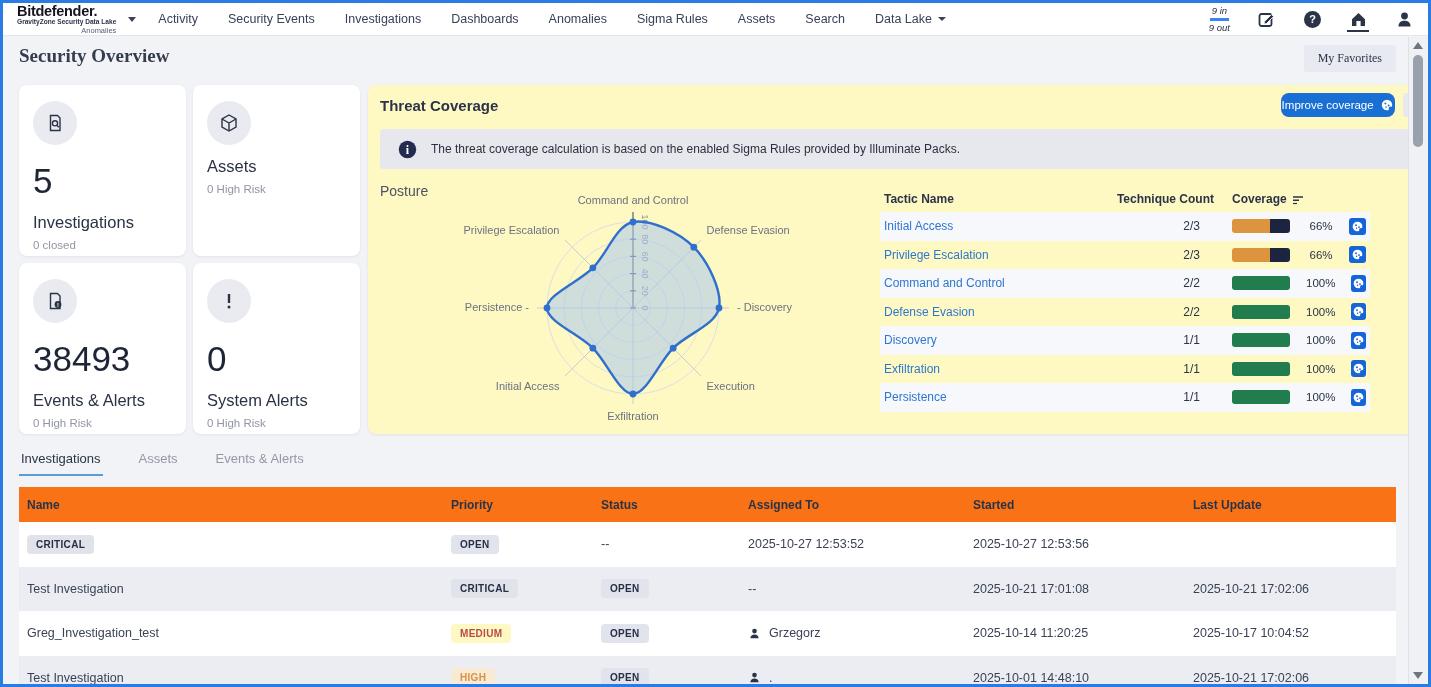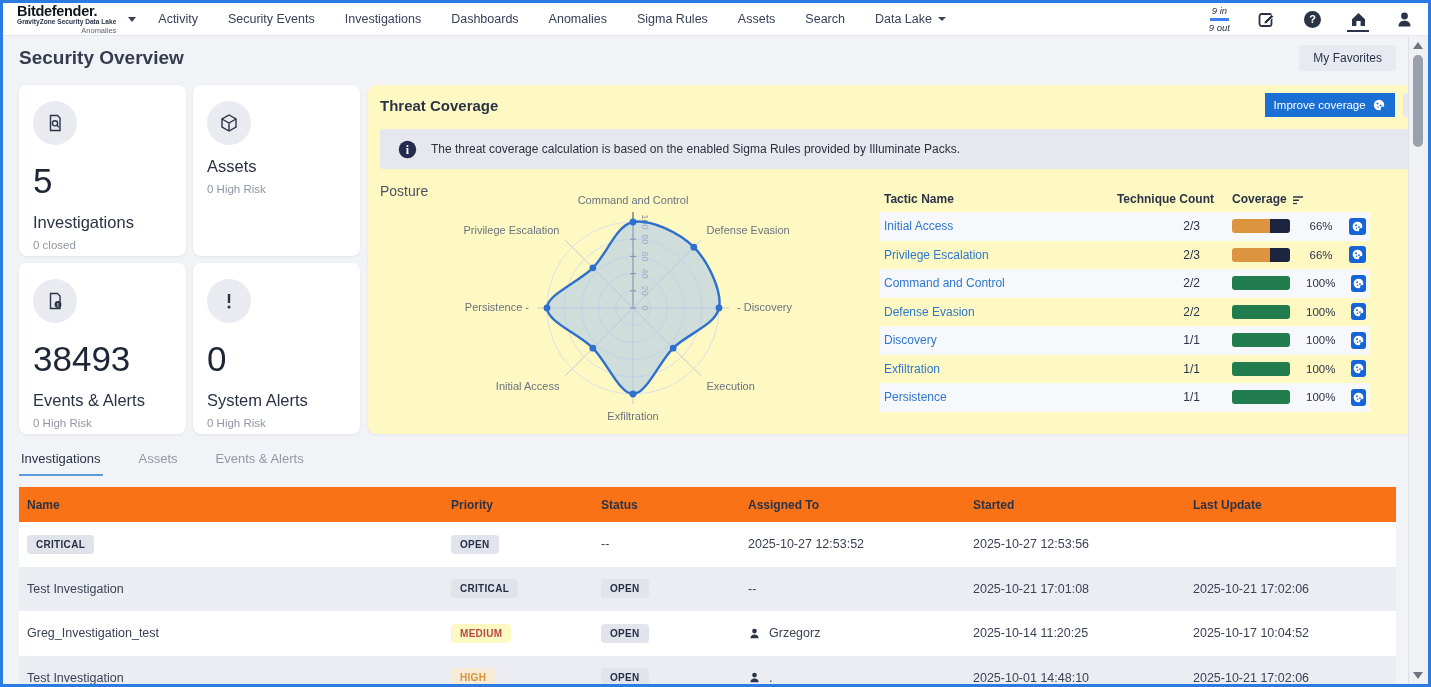--- a/index.html
+++ b/index.html
@@ -20,38 +20,38 @@
   .nav-dd .caret { margin:0; border-top-width:4px; }
   .nav-right { margin-left:auto; display:flex; align-items:center; gap:26px; }
   .throughput { display:flex; flex-direction:column; align-items:center; font-size:9.5px; color:#2b3347; line-height:1.25; cursor:pointer; }
   .throughput .t-in { border-bottom:3px solid #3b82f6; padding:0 2px 1px; font-style:italic; }
   .throughput .t-out { padding-top:1px; font-style:italic; }
   .nav-icon { width:20px; height:22px; display:flex; align-items:center; justify-content:center; cursor:pointer; position:relative; }
   .nav-icon.active::after { content:""; position:absolute; bottom:-2px; left:-1px; right:-1px; height:2px; background:#2b3347; }
 
   
   .content { position:absolute; left:0; top:34px; right:20px; bottom:0; }
-  .page-header { position:absolute; left:16px; top:8px; right:12px; display:flex; align-items:center; justify-content:space-between; }
+  .page-header { position:absolute; left:16px; top:8px; right:12px; display:flex; justify-content:space-between;font-family:Liberation Serif, serif; }
   .page-title { font-size:19px; font-weight:600; color:#353c4d; }
   .fav-btn { background:#e7eaf1; border:none; border-radius:3px; color:#2b3347; font-size:12px; padding:6px 14px; cursor:pointer; font-family:inherit; }
 
   
   .cards { position:absolute; left:16px; top:48px; width:341px; display:grid; grid-template-columns:1fr 1fr; grid-template-rows:171px 171px; gap:7px; }
   .card { background:#fff; border-radius:8px; box-shadow:0 1px 3px rgba(25,35,65,.07); padding:16px 14px; cursor:pointer; }
   .card-icon { width:44px; height:44px; border-radius:50%; background:#e9ebf1; display:flex; align-items:center; justify-content:center; color:#2b3347; }
   .card-value { font-size:35px; color:#1e2636; margin-top:16px; font-weight:400; }
   .card-label { font-size:16.5px; color:#2b3245; margin-top:12px; }
   .card-sub { font-size:11.5px; color:#9196a3; margin-top:7px; }
 
   
   .threat-panel { position:absolute; left:365px; top:48px; width:1161px; height:349px; background:#fef9c3; border-radius:8px; box-shadow:0 1px 3px rgba(25,35,65,.07); }
   .tp-head { position:absolute; left:12px; top:8px; right:12px; display:flex; align-items:center; }
   .tp-title { font-size:15px; font-weight:600; color:#2b3347; }
   .tp-actions { margin-left:auto; display:flex; gap:8px; }
-  .btn-primary { background:#1a6fd4; color:#fff; border:none; border-radius:0; font-size:11.5px; padding:5px 9px; display:flex; align-items:center; gap:6px; cursor:pointer; font-family:inherit; }
+  .btn-primary { background:#1a6fd4; color:#fff; border:none; border-radius:8px; font-size:11.5px; padding:5px 1px; display:flex; align-items:center; gap:6px; cursor:pointer; font-family:inherit; }
   .btn-secondary { background:#e7e9ef; color:#2b3347; border:none; border-radius:3px; font-size:11.5px; padding:5px 9px; display:flex; align-items:center; gap:6px; cursor:pointer; font-family:inherit; }
   .banner { position:absolute; left:12px; right:36px; top:44px; height:40px; background:#e7e8ed; border-radius:3px; display:flex; align-items:center; padding:0 18px; gap:14px; }
   .banner-text { font-size:12px; color:#2b3040; flex:1; }
   .banner-x { font-size:13px; color:#3a4254; cursor:pointer; background:none; border:none; font-family:inherit; }
   .posture-label { position:absolute; left:12px; top:98px; font-size:14px; color:#4c5264; }
   .radar-wrap { position:absolute; left:0; top:100px; width:540px; height:248px; }
 
   
   .tac-table { position:absolute; left:512px; top:104px; width:490px; }
   .tac-head, .tac-row { display:grid; grid-template-columns:1fr 102px 152px; align-items:center; }

